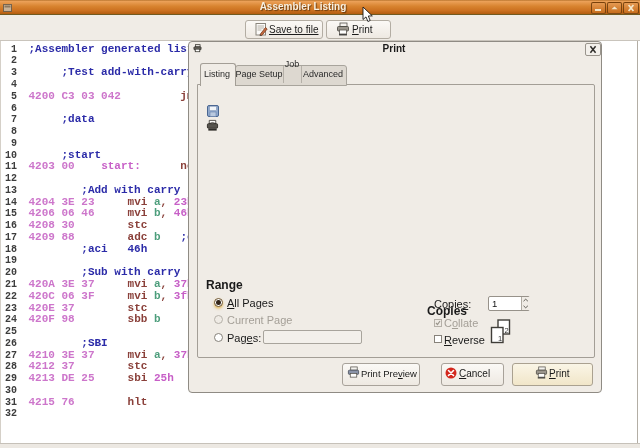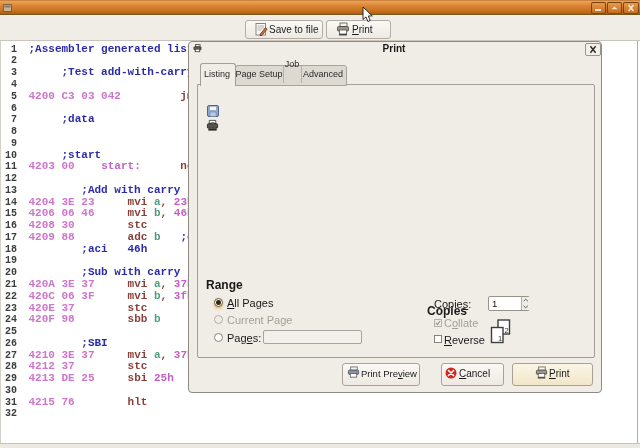--- a/index.html
+++ b/index.html
@@ -44,20 +44,21 @@
 .gray{color:#a49f97 !important;}
 .b{font-weight:bold;font-size:12px;color:#1a1a1a;}
 
 .abtn{top:363px;height:21px;border:1px solid #a8a29a;border-radius:3px;background:linear-gradient(#fbf9f6,#eee9e2);font-size:9.5px;color:#1a1a1a;}
 u{text-decoration:underline;}
 </style></head>
 <body>
 <div id="s">
 
 <div class="ab" id="tb"></div>
+<div class="ab" id="title">Assembler Listing</div>
 <svg class="ab" style="left:3px;top:4px;opacity:.8" width="10" height="9" viewBox="0 0 10 9">
       <rect x="0.5" y="0.5" width="8" height="7" fill="#c8c2b4" stroke="#5f5b52" stroke-width="1"></rect>
       <rect x="1.5" y="1.5" width="6" height="2" fill="#7a756a"></rect>
     </svg>
 <div class="ab wbtn" style="left:591px">
       <div class="ab" style="left:3px;top:6px;width:6px;height:2px;background:#f2e4c8"></div>
     </div>
 <div class="ab wbtn" style="left:607px">
       <svg width="13" height="10" viewBox="0 0 13 10" style="position:absolute;left:0;top:0">
         <path d="M3.4 6.2 L6.5 3.4 L9.6 6.2 Z" fill="#f3e6ca"></path>
@@ -72,21 +73,21 @@
 <div class="ab" id="tool"></div>
 <div class="ab tbtn" style="left:245px;width:76px;"></div>
 <svg class="ab" style="left:255px;top:22px" width="13" height="14" viewBox="0 0 13 14">
       <rect x="1" y="1.5" width="9.5" height="11.5" fill="#fbfaf8" stroke="#8a857c" stroke-width="1"></rect>
       <rect x="2.5" y="3.5" width="6.5" height="1" fill="#b5b0a6"></rect>
       <rect x="2.5" y="5.5" width="6.5" height="1" fill="#b5b0a6"></rect>
       <rect x="2.5" y="7.5" width="4" height="1" fill="#b5b0a6"></rect>
       <path d="M5 12.5 L10.5 5.5 L12.2 7 L6.8 13.5 Z" fill="#c46a3f" stroke="#7c3a1d" stroke-width=".8"></path>
       <path d="M5 12.5 L6.8 13.5 L4.6 13.9 Z" fill="#3c3c38"></path>
     </svg>
-<div class="ab" style="left:269px;top:23.5px;font-size:10px;color:#1c1c1c;">Save to file</div>
+<div class="ab" style="left:269px;top:23.5px;font-size:10px;color:#1c1c1c;text-decoration:underline;">Save to file</div>
 <div class="ab tbtn" style="left:326px;width:63px;"></div>
 <svg class="ab" style="left:336px;top:22px" width="14" height="14" viewBox="0 0 14 14">
       <rect x="4" y="1" width="7" height="3.5" fill="#f4f2ee" stroke="#55524c" stroke-width=".8"></rect>
       <rect x="1.5" y="4.5" width="11" height="4.5" rx="1" fill="#9a958c" stroke="#45423c" stroke-width=".8"></rect>
       <rect x="3.5" y="8" width="7" height="4" fill="#fdfdfc" stroke="#55524c" stroke-width=".8"></rect>
       <rect x="3" y="12.2" width="8" height="1.2" fill="#2a2a28"></rect>
     </svg>
 <div class="ab" style="left:352px;top:23.5px;font-size:10px;color:#1c1c1c;"><u>P</u>rint</div>
 
 <div class="ab" id="codearea"></div>

